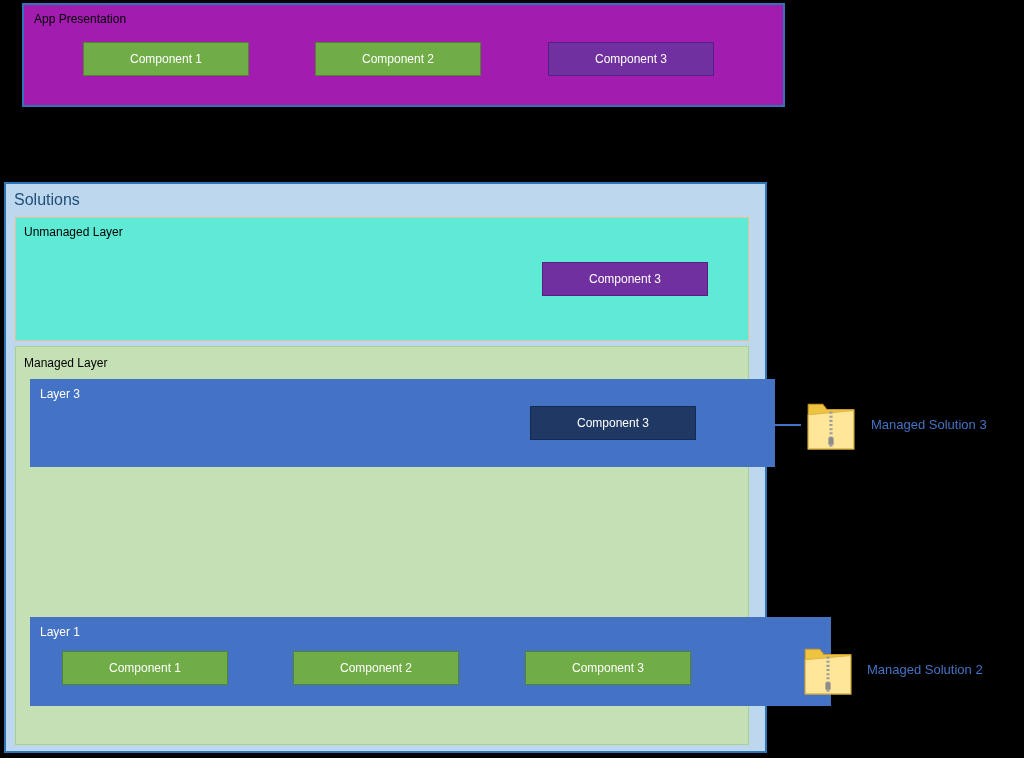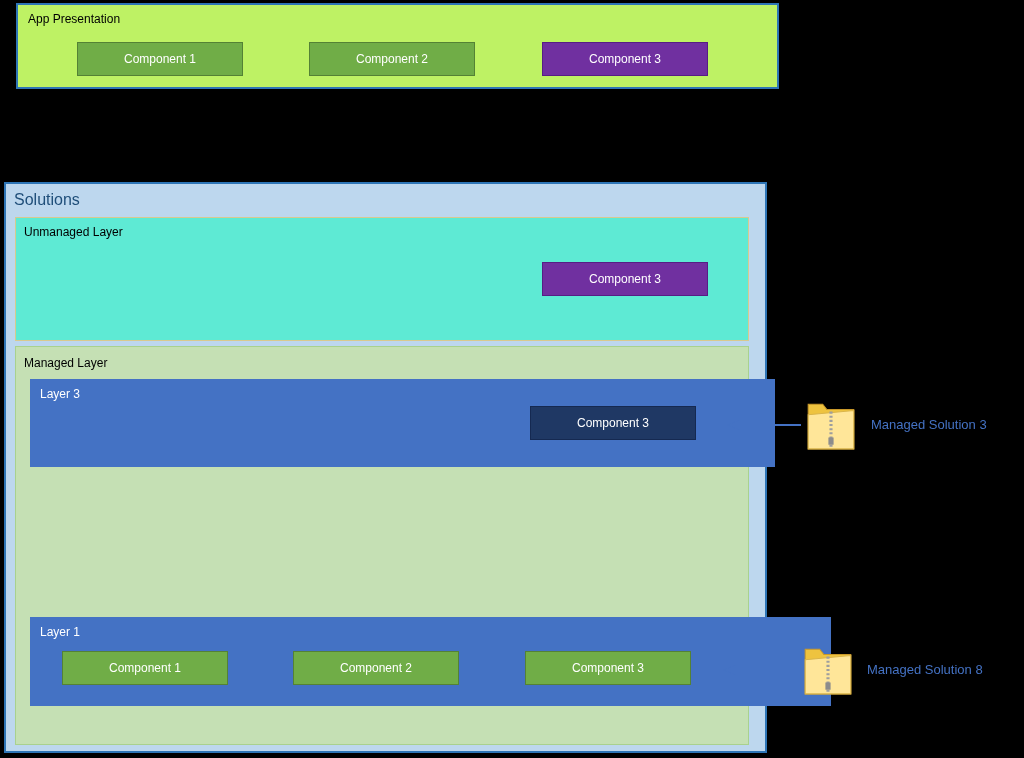--- a/index.html
+++ b/index.html
@@ -1,22 +1,22 @@
 <!DOCTYPE html>
 <html><head>
 <meta charset="utf-8">
 <style>
   * { margin:0; padding:0; box-sizing:border-box; }
   html,body { width:1024px; height:758px; background:#000; font-family:"Liberation Sans", sans-serif; }
   .canvas { position:relative; width:1024px; height:758px; background:#000; overflow:hidden; }
 
   
   .app-presentation {
-    position:absolute; left:16px; top:3px; width:763px; height:86px;
-    background:#bef264; border:2px solid #2e75b6;
+    position:absolute; left:22px; top:3px; width:763px; height:104px;
+    background:#a21caf; border:2px solid #2e75b6;
   }
   .app-presentation .box-title {
     position:absolute; left:10px; top:7px; font-size:12px; color:#000;
   }
 
   
   .component {
     position:absolute; width:166px; height:34px;
     display:flex; align-items:center; justify-content:center;
     color:#ffffff; font-size:12px; text-align:center;
@@ -139,15 +139,15 @@
   <svg class="arrow arrow-1" viewBox="0 0 78 12">
     <line x1="76" y1="6" x2="12" y2="6" stroke="#4472c4" stroke-width="2"></line>
     <path d="M1 6 L14 1 L14 11 Z" fill="#4472c4"></path>
   </svg>
   <svg class="zip-icon zip-1" viewBox="0 0 48 54">
     <path d="M2 8 L16 8 L20 13 L46 13 L46 51 L2 51 Z" fill="#eec33f" stroke="#c9992a" stroke-width="1"></path>
     <path d="M2 18 L46 14 L46 51 L2 51 Z" fill="#ffe699" stroke="#d9b44a" stroke-width="1"></path>
     <line x1="24" y1="15" x2="24" y2="51" stroke="#9e9e9e" stroke-width="3" stroke-dasharray="2 2"></line>
     <rect x="21.5" y="40" width="5" height="7" fill="#8c8c8c"></rect>
   </svg>
-  <div class="solution-label label-1">Managed Solution 8</div>
+  <div class="solution-label label-1">Managed Solution 2</div>
 
 </div>
 
 </body></html>

